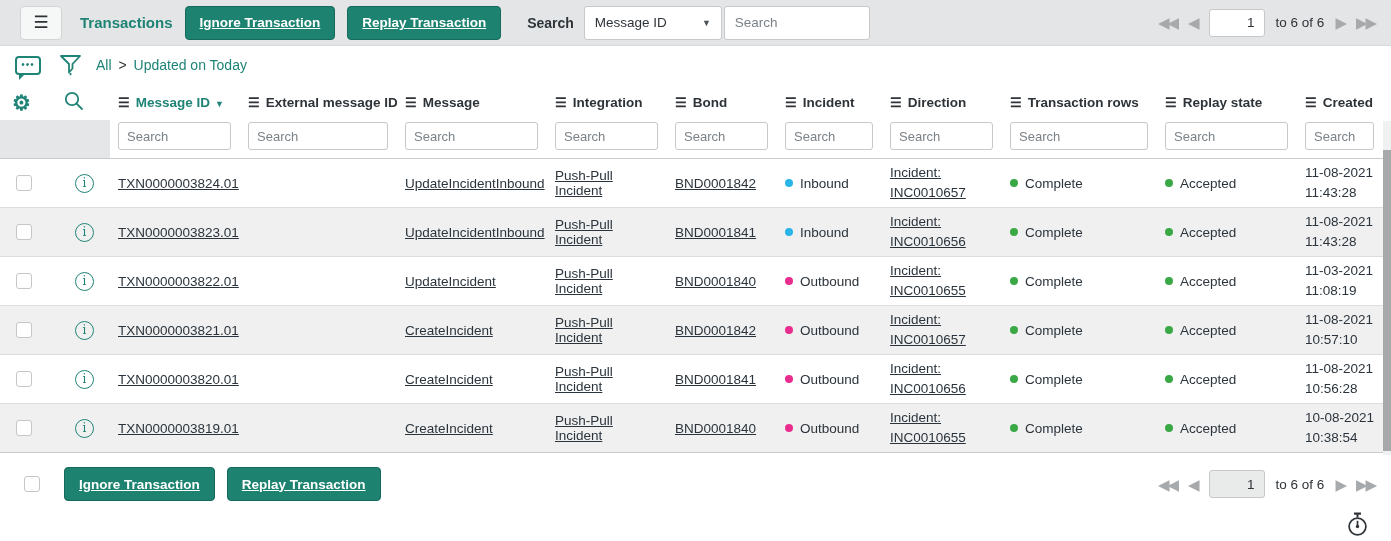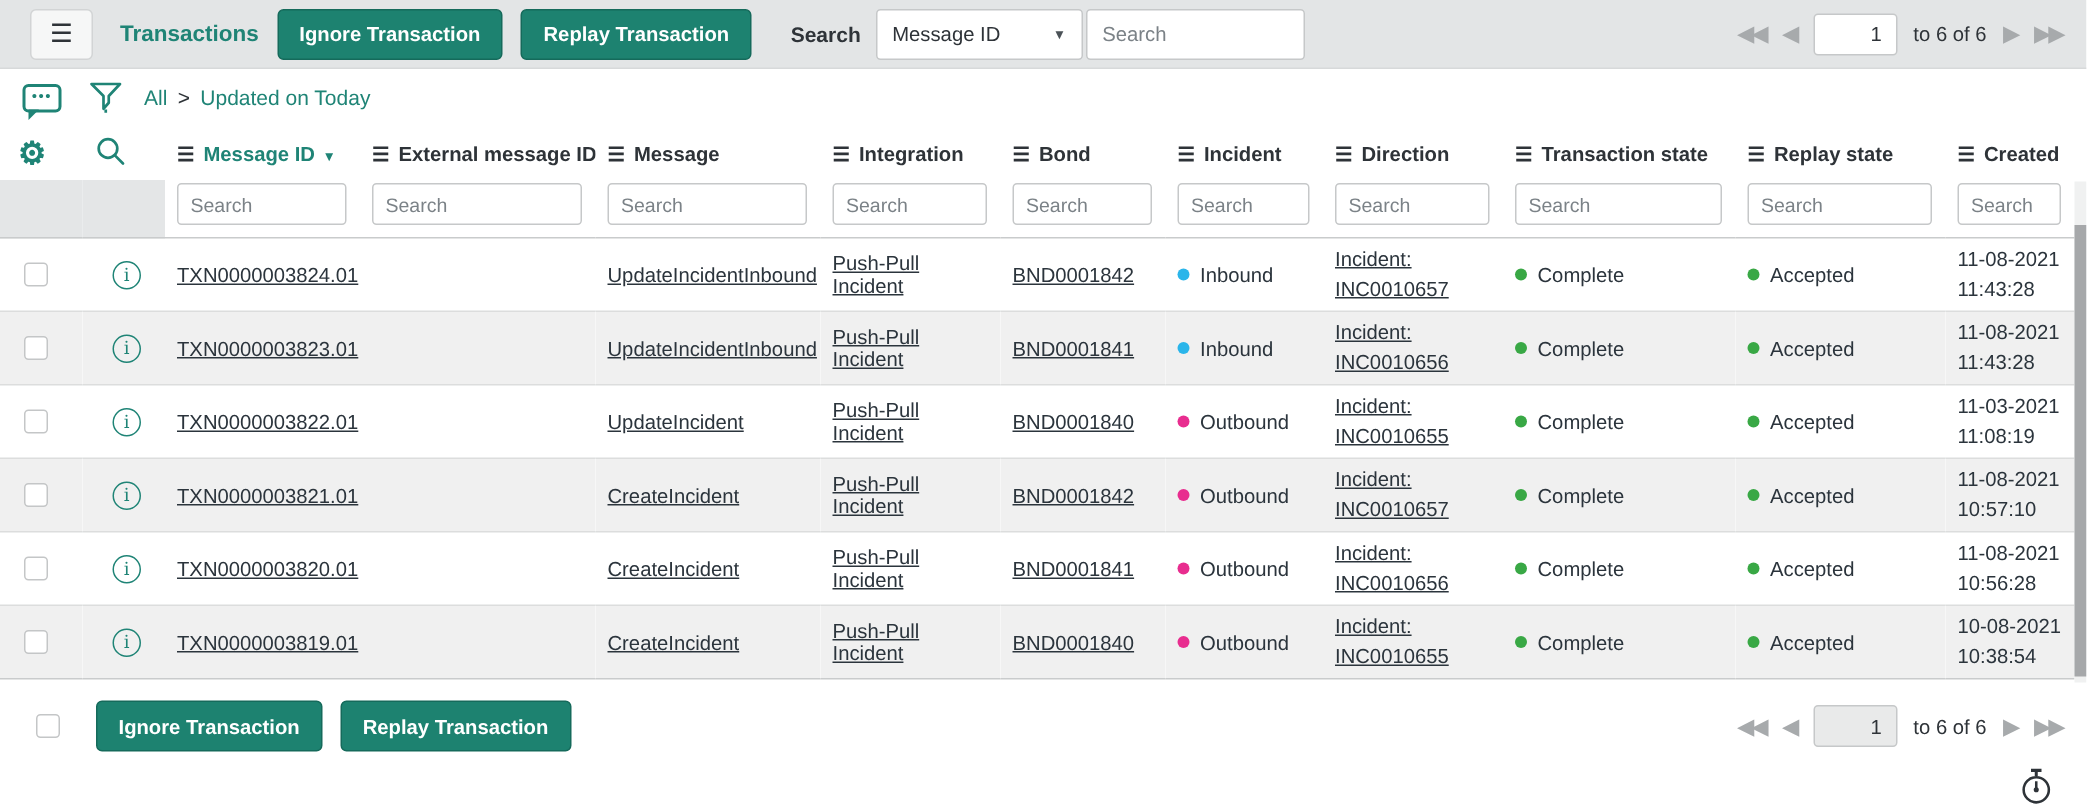--- a/index.html
+++ b/index.html
@@ -3,21 +3,21 @@
 <meta charset="utf-8">
 <style>
   * { box-sizing: border-box; margin: 0; padding: 0; }
   html,body { width:1391px; height:541px; background:#fff; font-family:"Liberation Sans", sans-serif; overflow:hidden; }
   .app { position:relative; width:1391px; height:541px; }
 
   
   .toolbar { height:46px; background:#e3e5e6; border-bottom:1px solid #d7d9da; display:flex; align-items:center; padding:0 16px 0 20px; }
   .hamburger { width:42px; height:34px; background:#f6f7f7; border:1px solid #d2d4d5; border-radius:4px; display:flex; align-items:center; justify-content:center; font-size:17px; color:#2e3338; cursor:pointer; }
   .app-title { color:#1f8476; font-weight:700; font-size:15px; margin-left:18px; }
-  .btn { background:#1d8270; color:#fff; font-weight:700; font-size:13.5px; height:34px; padding:0 14px; border:1px solid #156a5b; border-radius:4px; margin-left:12px; cursor:pointer; font-family:inherit; }
+  .btn { background:#1d8270; color:#fff; font-weight:700; font-size:13.5px; height:34px; padding:0 14px; border:1px solid #156a5b; border-radius:4px; margin-left:12px; cursor:pointer; font-family:inherit;text-decoration:underline; }
   .search-label { font-weight:700; font-size:14px; color:#2e3338; margin-left:26px; margin-right:10px; }
   .select { height:34px; width:138px; background:#fff; border:1px solid #c6c8c9; border-radius:3px; display:flex; align-items:center; justify-content:space-between; padding:0 10px; font-size:13.5px; color:#2e3338; cursor:pointer; }
   .sel-caret { font-size:9px; color:#4b5257; }
   .tb-search { height:34px; width:146px; border:1px solid #c6c8c9; border-radius:3px; padding:0 10px; font-size:13.5px; color:#2e3338; margin-left:2px; font-family:inherit; }
   input::placeholder { color:#7b8287; }
 
   .pager { margin-left:auto; display:flex; align-items:center; gap:11px; }
   .arrow { color:#a7aaac; font-size:15px; letter-spacing:-2px; cursor:pointer; user-select:none; line-height:1; }
   .pg-input { width:56px; height:28px; border:1px solid #c6c8c9; border-radius:3px; text-align:right; padding:0 9px; font-size:13.5px; color:#2e3338; background:#fff; font-family:inherit; }
   .pg-input.dim { background:#e9eaea; }
@@ -136,21 +136,21 @@
             <line x1="13.6" y1="13.6" x2="19" y2="19" stroke="#1f8476" stroke-width="1.8" stroke-linecap="round"></line>
           </svg>
         </td>
         <td><span class="bars">☰</span><span class="hlabel sorted">Message ID</span><span class="sortarrow">▼</span></td>
         <td><span class="bars">☰</span><span class="hlabel">External message ID</span></td>
         <td><span class="bars">☰</span><span class="hlabel">Message</span></td>
         <td><span class="bars">☰</span><span class="hlabel">Integration</span></td>
         <td><span class="bars">☰</span><span class="hlabel">Bond</span></td>
         <td><span class="bars">☰</span><span class="hlabel">Incident</span></td>
         <td><span class="bars">☰</span><span class="hlabel">Direction</span></td>
-        <td><span class="bars">☰</span><span class="hlabel">Transaction state</span></td>
+        <td><span class="bars">☰</span><span class="hlabel">Transaction rows</span></td>
         <td><span class="bars">☰</span><span class="hlabel">Replay state</span></td>
         <td><span class="bars">☰</span><span class="hlabel">Created</span></td>
       </tr>
       <tr class="filter">
         <td class="gray"></td>
           <td class="gray"></td>
         <td><input class="col-filter" placeholder="Search" style=""></td>
         <td><input class="col-filter" placeholder="Search" style=""></td>
         <td><input class="col-filter" placeholder="Search" style=""></td>
         <td><input class="col-filter" placeholder="Search" style=""></td>

